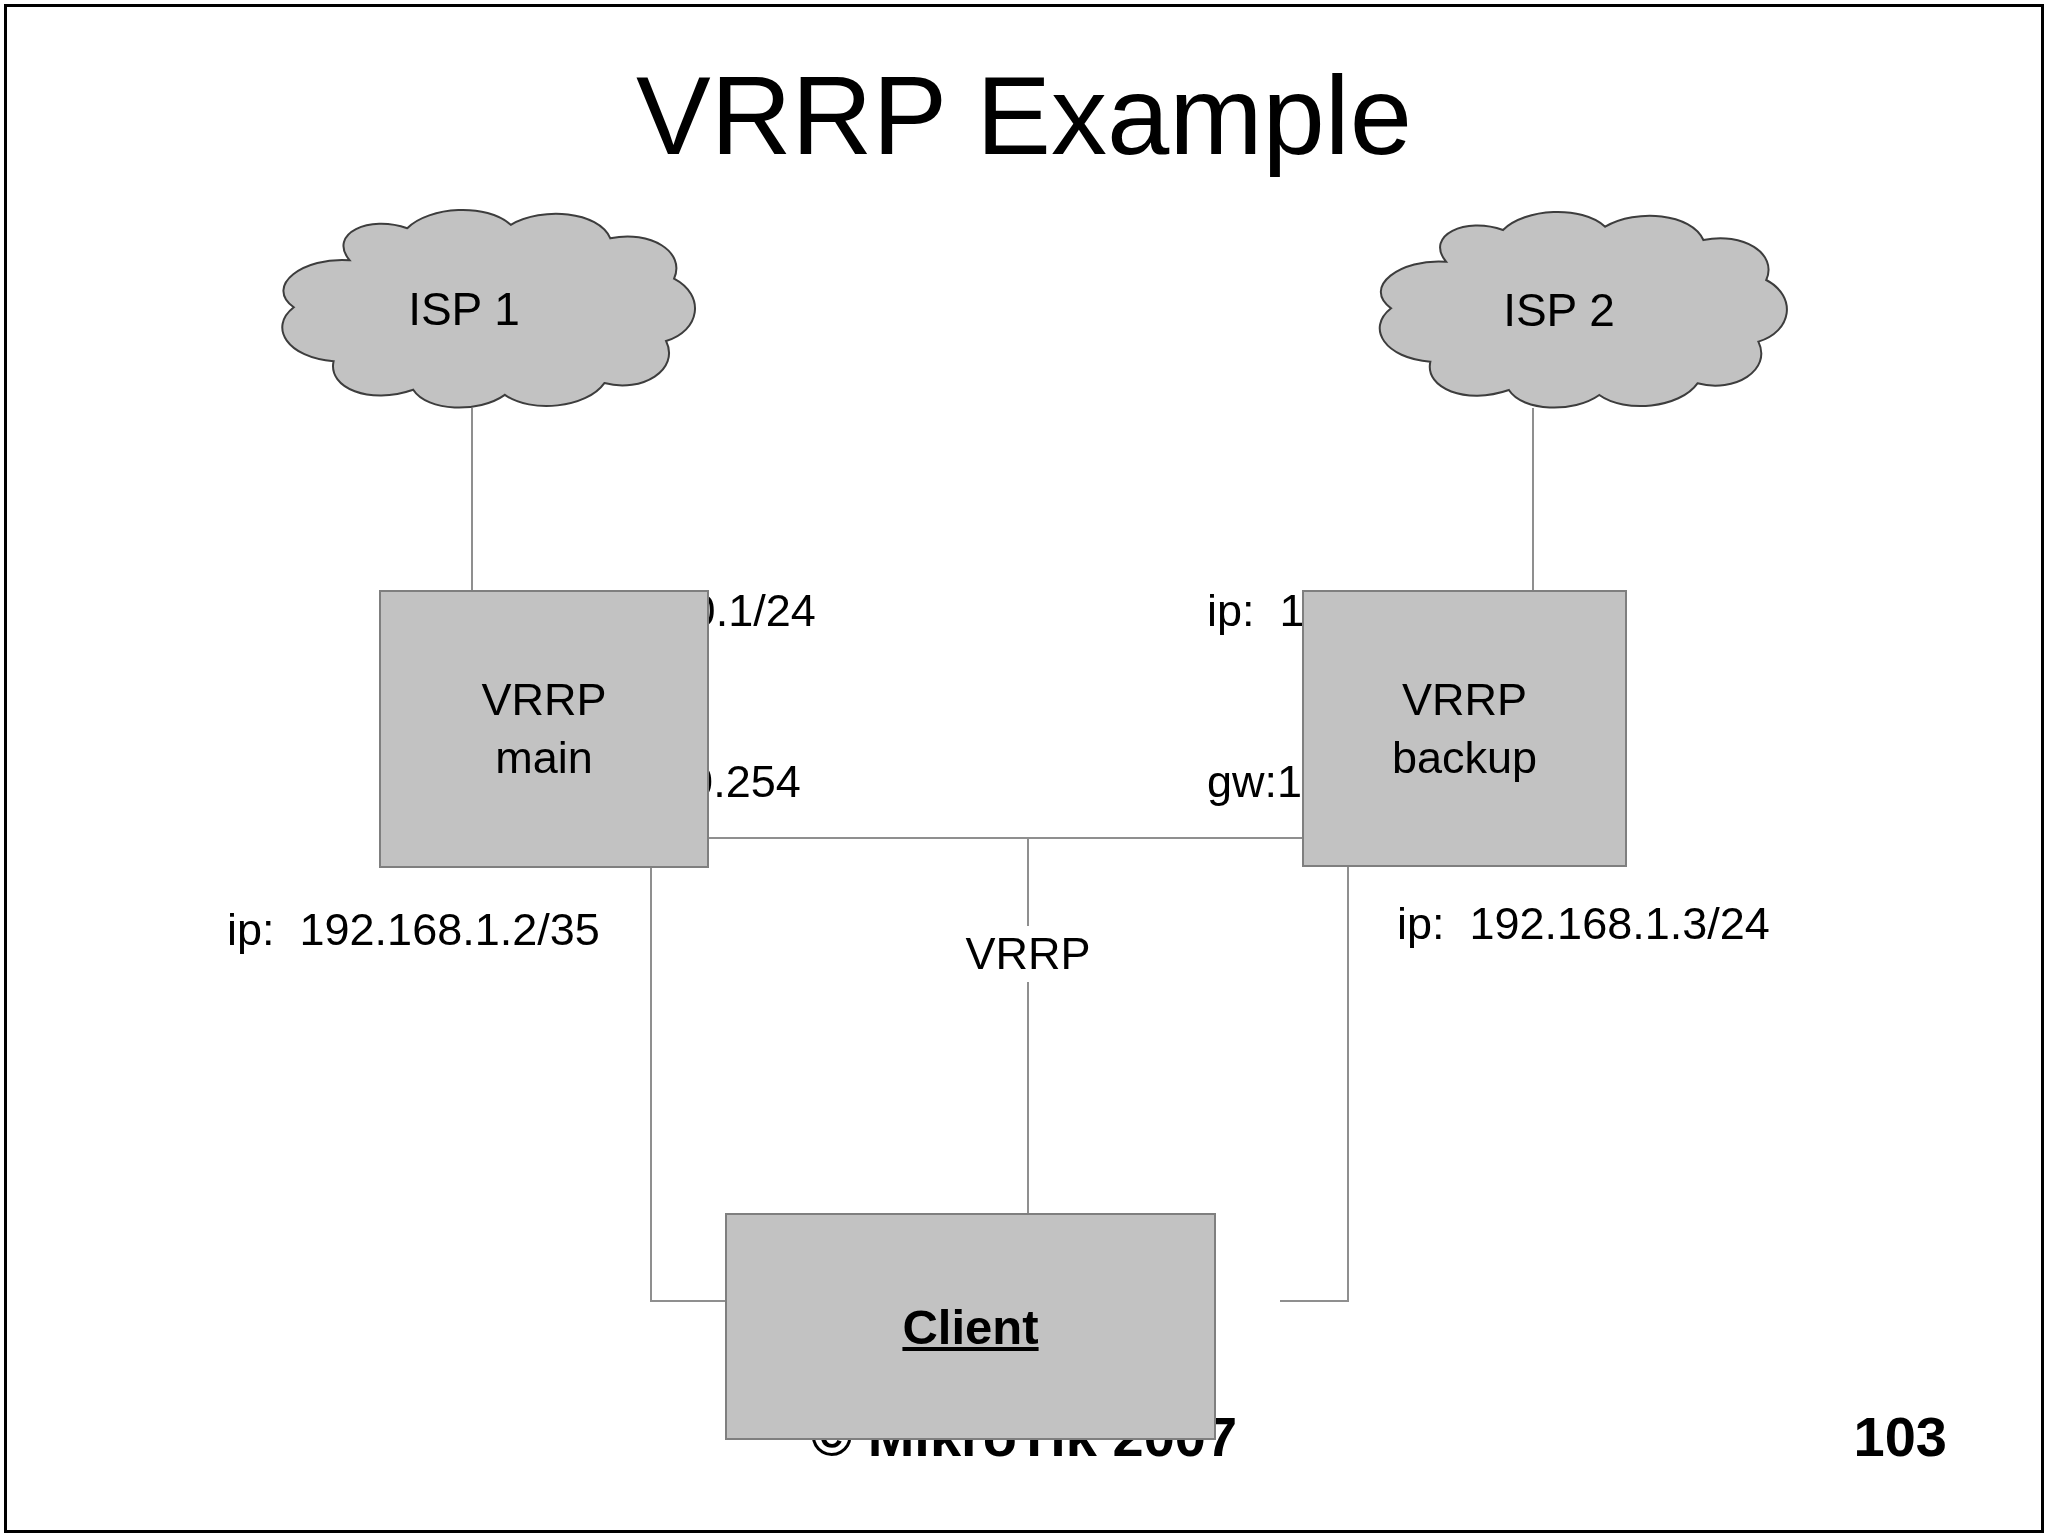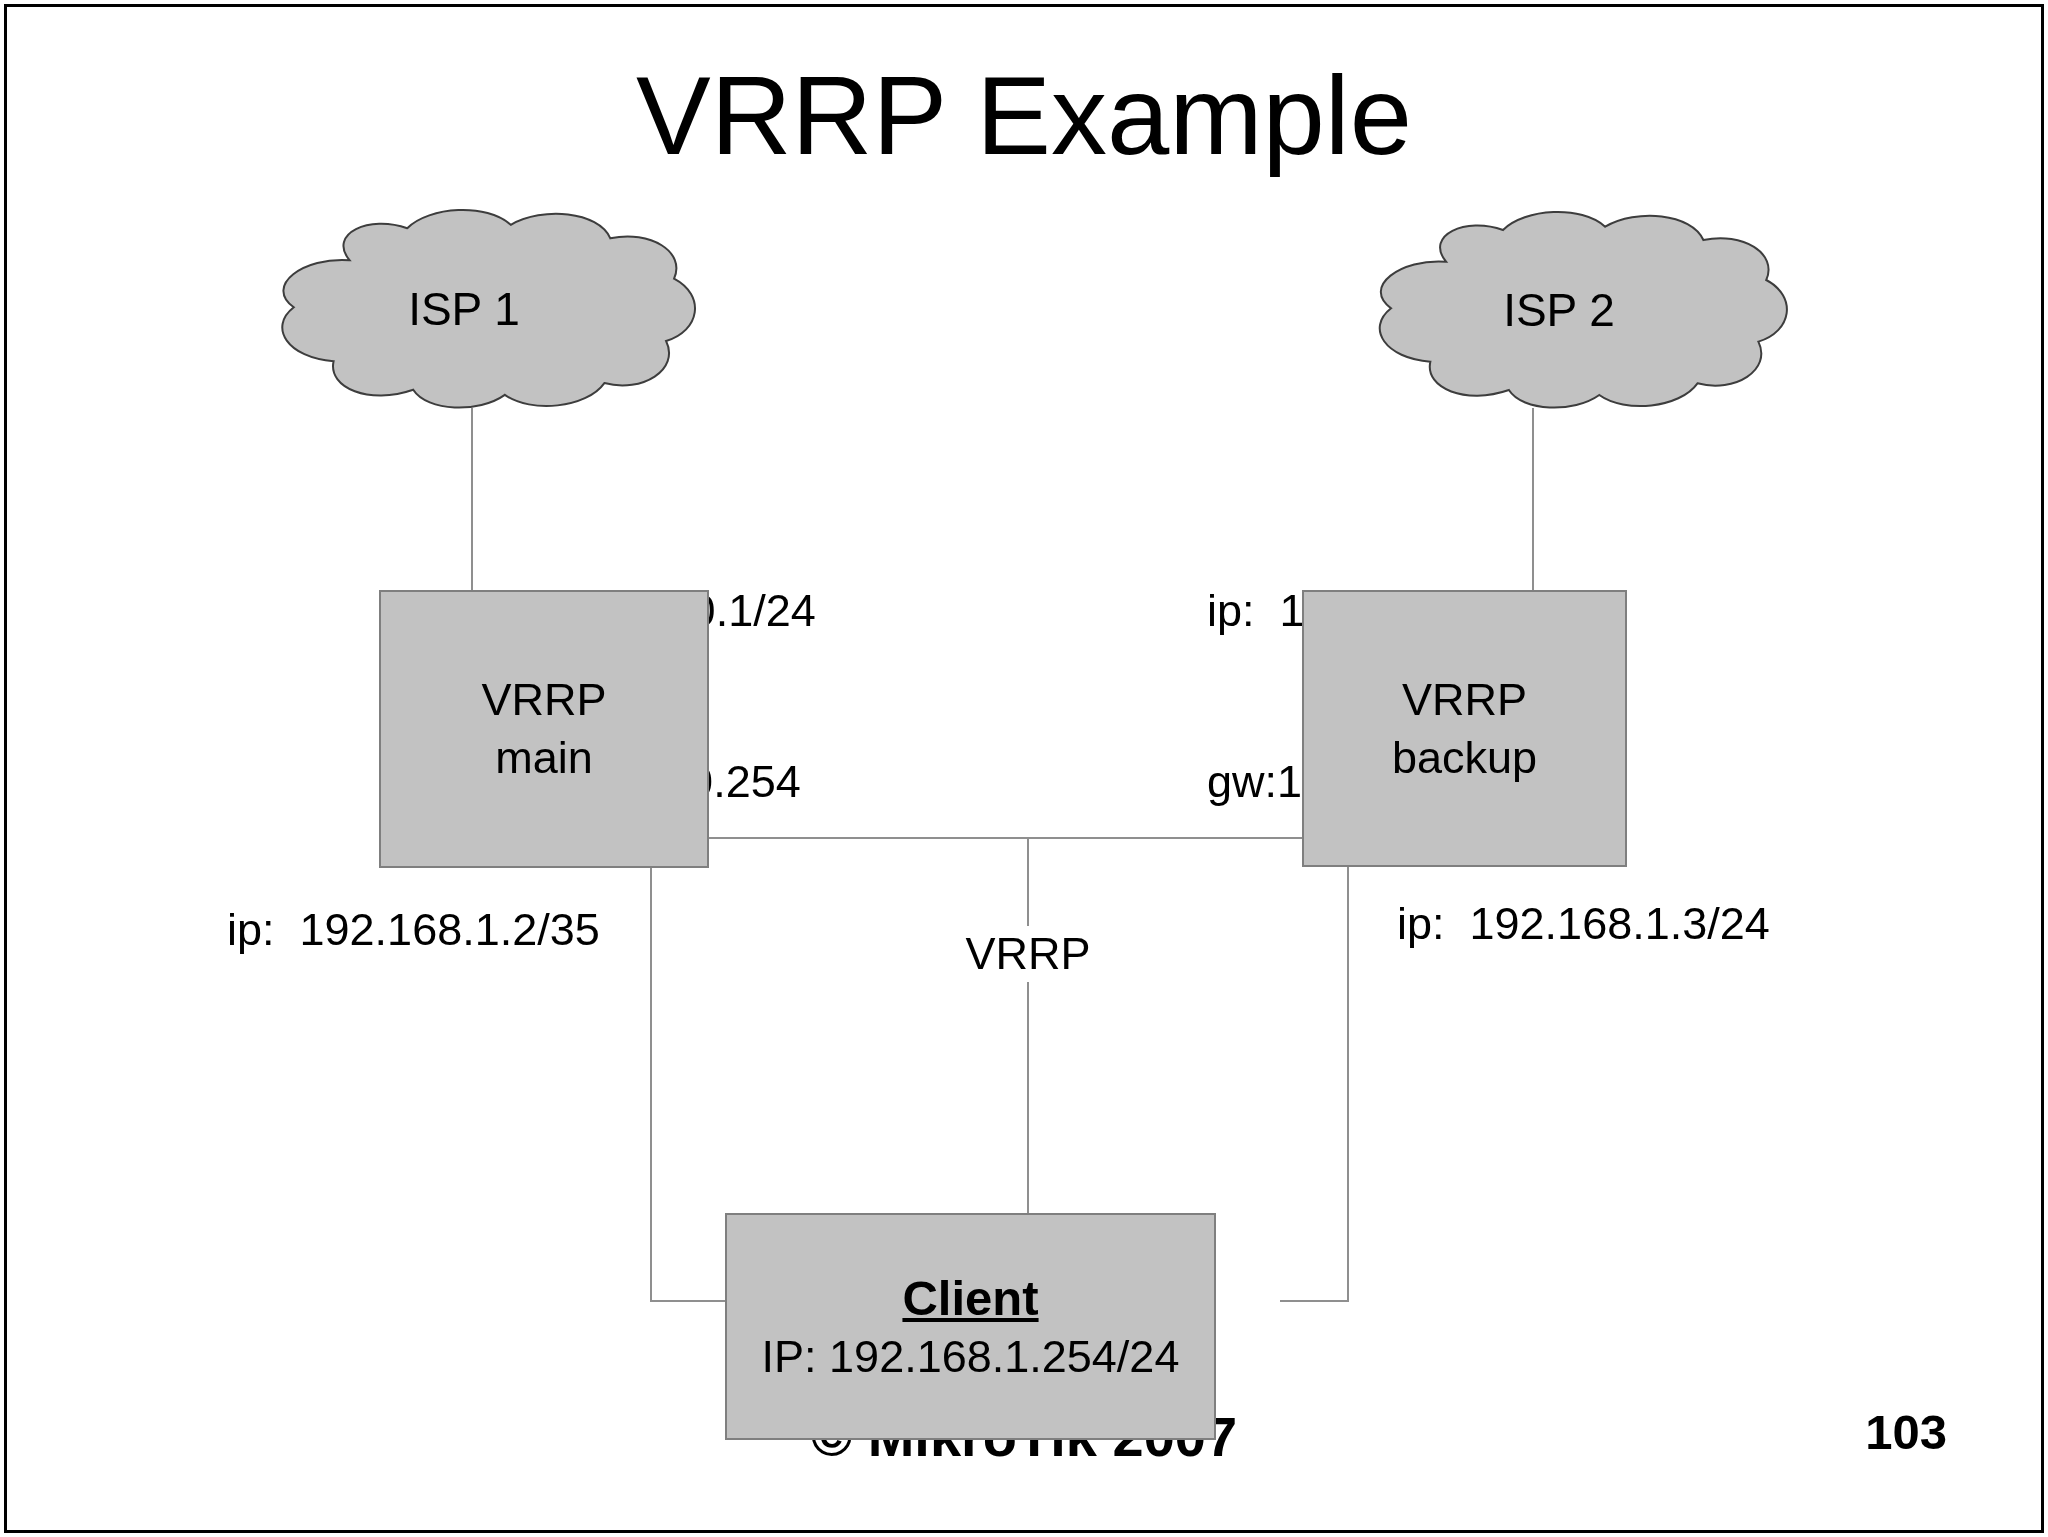--- a/index.html
+++ b/index.html
@@ -43,21 +43,21 @@
   }
   .client .ctitle{
     font-size:49px;font-weight:bold;text-decoration:underline;line-height:60px;
   }
   .client .iptext{font-size:45px;line-height:57px;}
   .copyright{
     left:0;right:0;top:1404px;text-align:center;
     font-size:56px;font-weight:bold;z-index:1;
   }
   .pagenum{
-    right:101px;top:1404px;font-size:49px;font-weight:bold;z-index:4;
+    right:101px;top:1404px;font-size:56px;font-weight:bold;z-index:4;
   }
 </style>
 </head>
 <body>
 
 <div class="frame"></div>
 
 <div class="abs title">VRRP Example</div>
 
 <svg class="abs cloud" style="left:240px;top:208px;width:448px;height:202px;" viewBox="0 0 450 240" preserveAspectRatio="none">
@@ -111,16 +111,15 @@
 <div class="abs iptext" style="left:1397px;top:895px;">ip:  192.168.1.3/24</div>
 
 <div class="abs vrrp-center">
   <span class="masked">VRRP</span>
 </div>
 
 <div class="abs copyright">© MikroTik 2007</div>
 
 <div class="abs node client">
   <div class="ctitle">Client</div>
-  <div class="iptext">IP: 192.168.1.254/24</div>
 </div>
 
 <div class="abs pagenum">103</div>
 
 </body></html>

